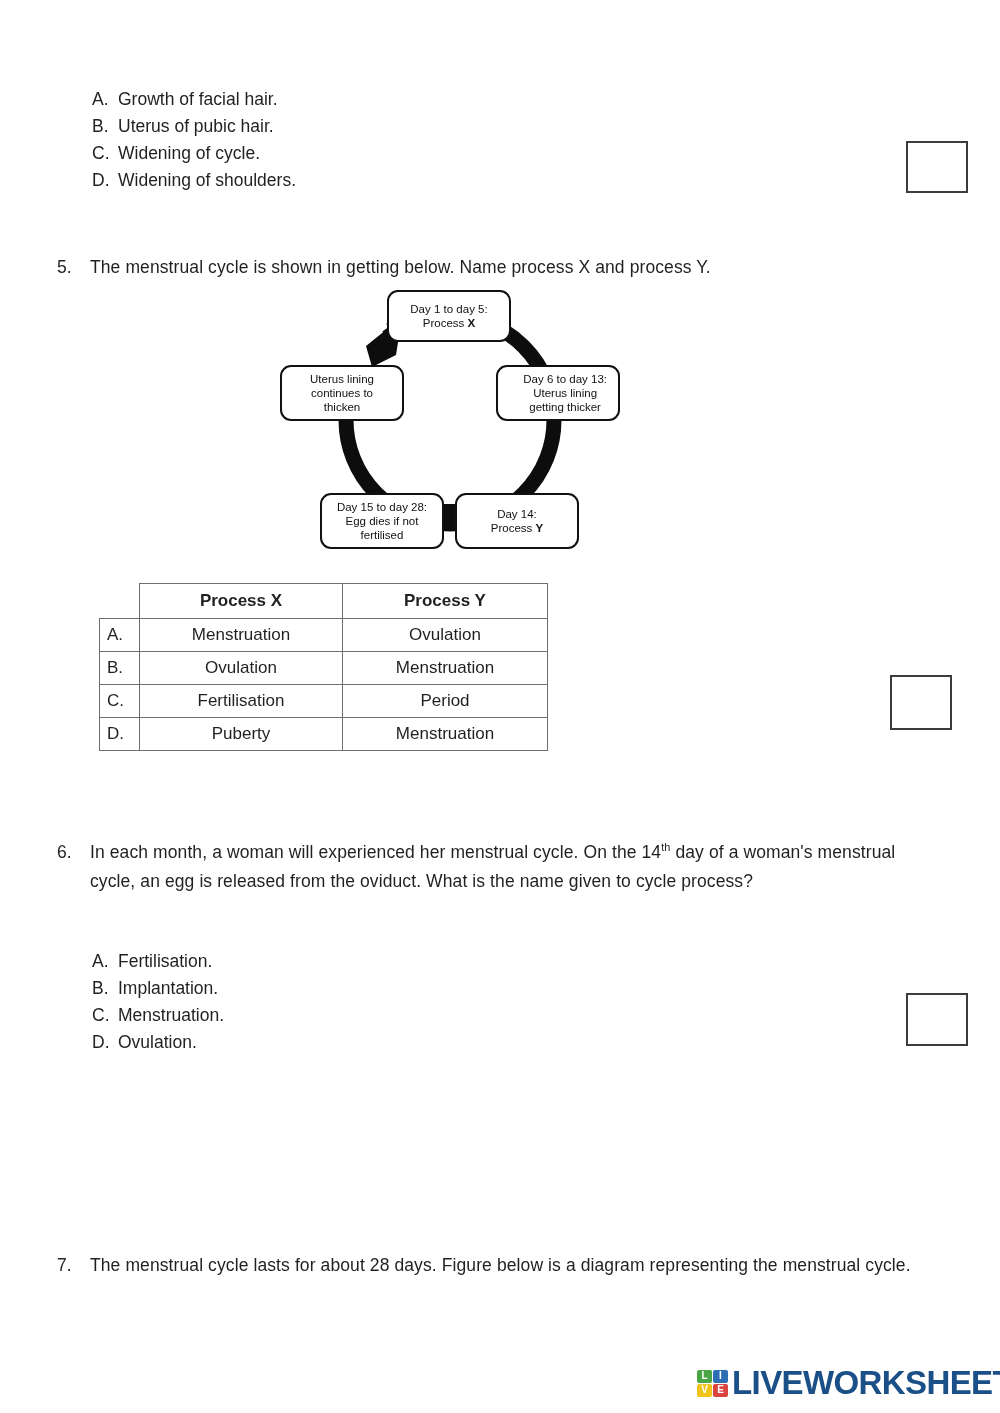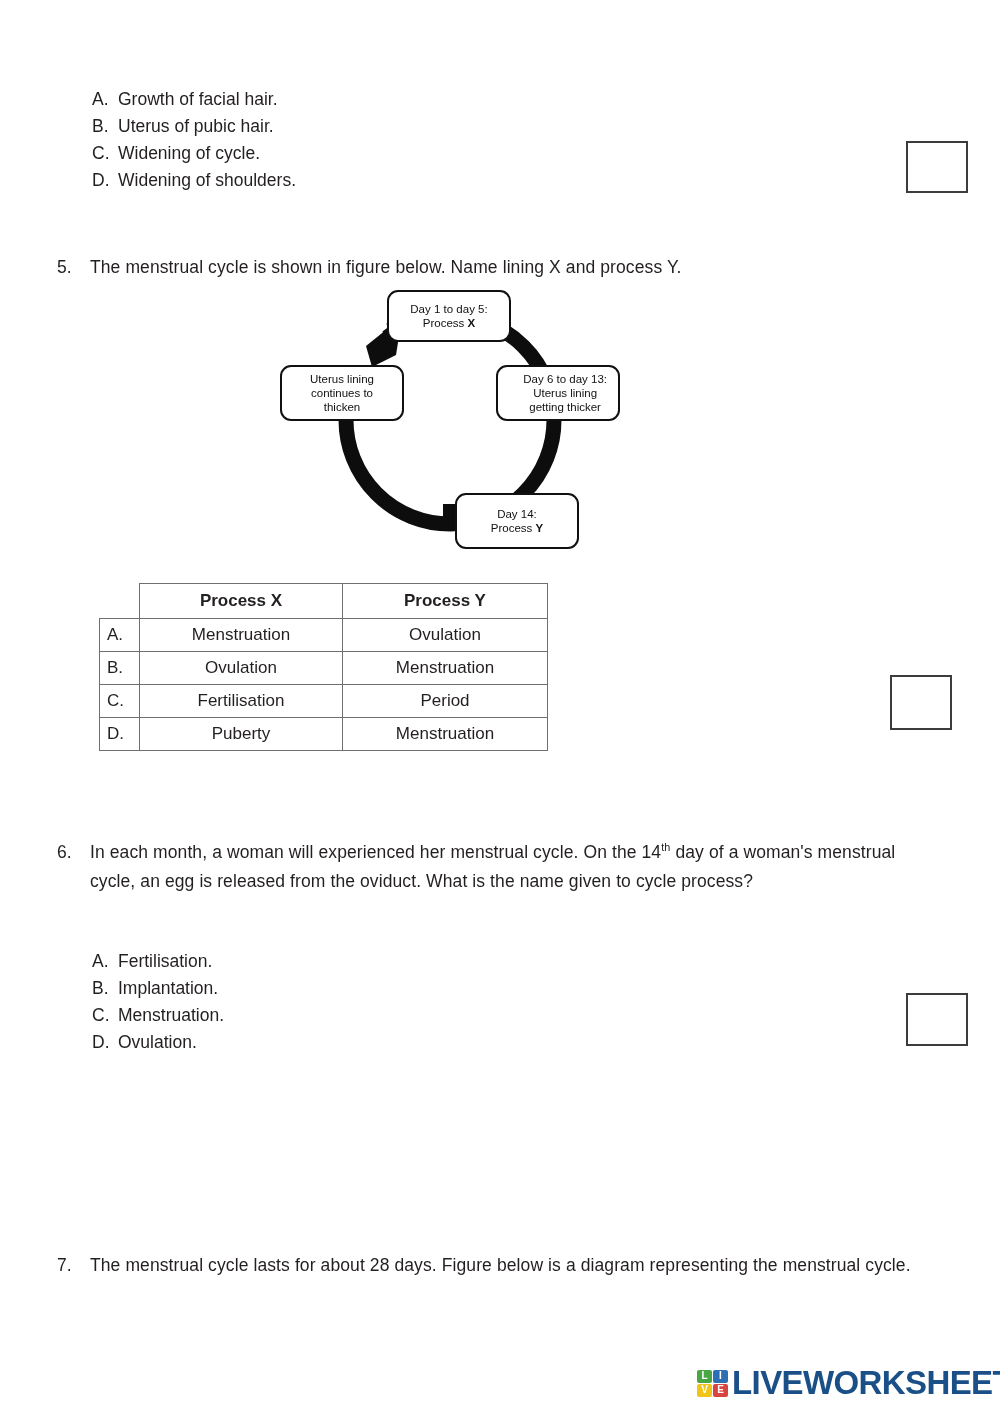--- a/index.html
+++ b/index.html
@@ -174,21 +174,21 @@
   </div>
   <div class="opt-row">
     <span class="opt-letter">D.</span>
     <span class="opt-label">Widening of shoulders.</span>
   </div>
 </div>
 
 <div class="answer-box" id="answer-box-q4" style="left:906px; top:141px; width:62px; height:52px;"></div>
 
 <div class="q-num" style="left:57px; top:253px;">5.</div>
-<div class="q-text" style="left:90px; top:253px; width:820px;">The menstrual cycle is shown in figure below. Name lining X and process Y.</div>
+<div class="q-text" style="left:90px; top:253px; width:820px;">The menstrual cycle is shown in getting below. Name process X and process Y.</div>
 
 <div id="cycle-diagram">
   <svg viewBox="0 0 360 285" xmlns="http://www.w3.org/2000/svg">
 
     <circle cx="180" cy="137" r="104" fill="none" stroke="#0d0d0d" stroke-width="15" stroke-dasharray="560 93" stroke-dashoffset="68" transform="rotate(-90 180 137)"></circle>
 
     <polygon points="96,63 132,34 126,72 102,84" fill="#0d0d0d"></polygon>
     <polygon points="116,41 143,22 140,55" fill="#0d0d0d"></polygon>
 
     <rect x="173" y="221" width="14" height="24" fill="#0d0d0d"></rect>
@@ -209,20 +209,27 @@
     </div>
   </div>
 
   <div class="cyc-box" style="left:185px; top:210px; width:124px; height:56px;">
     <div>
       <span>Day 14:</span><br>
       <span>Process </span><b>Y</b>
     </div>
   </div>
 
+  <div class="cyc-box" style="left:50px; top:210px; width:124px; height:56px;">
+    <div>
+      <span>Day 15 to day 28:</span><br>
+      <span>Egg dies if not</span><br>
+      <span>fertilised</span>
+    </div>
+  </div>
 
   <div class="cyc-box" style="left:10px; top:82px; width:124px; height:56px;">
     <div>
       <span>Uterus lining</span><br>
       <span>continues to</span><br>
       <span>thicken</span>
     </div>
   </div>
 </div>
 

